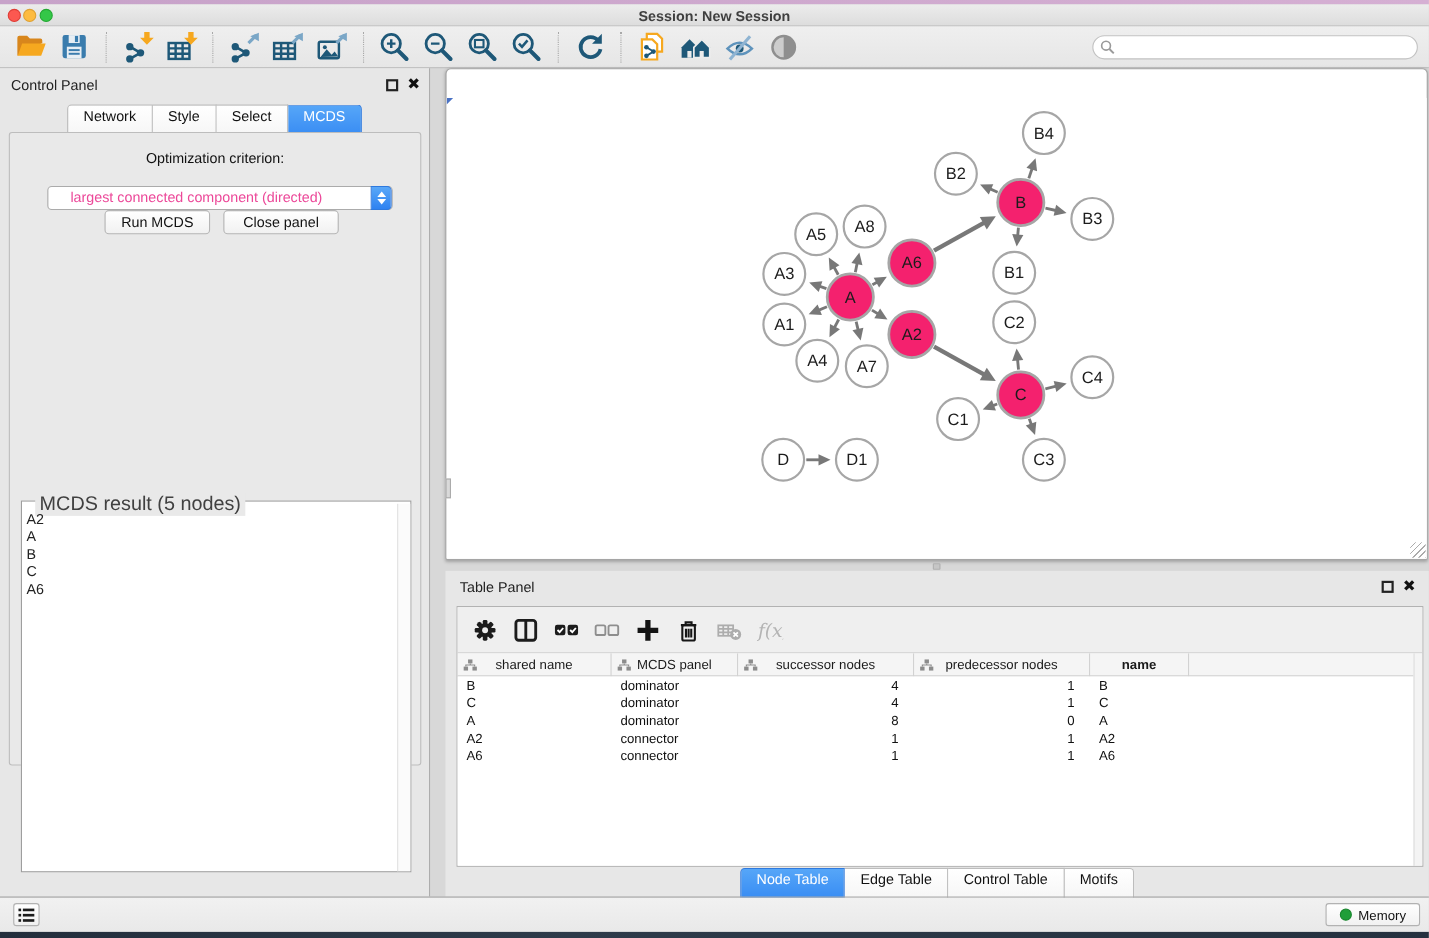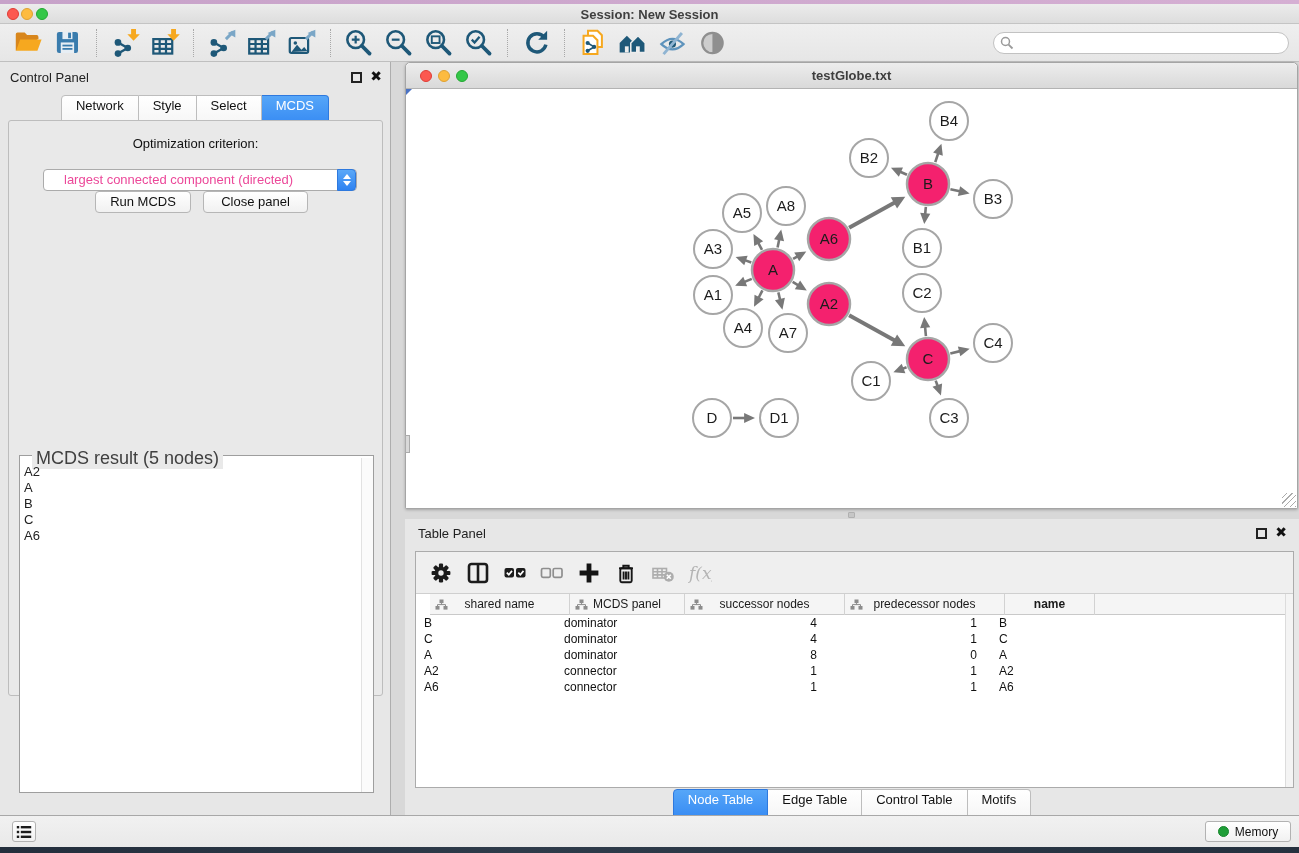--- a/index.html
+++ b/index.html
@@ -64,21 +64,21 @@
   .resize-grip { position:absolute; right:1px; bottom:1px; width:14px; height:14px;
      background:repeating-linear-gradient(135deg,transparent,transparent 3px,#ABABAB 3px,#ABABAB 4px); }
   .edge-handle { position:absolute; left:-1px; top:372px; width:5px; height:18px; background:#D9D9D9; border:1px solid #ABABAB; }
   .divider-dot { position:absolute; left:848px; top:512px; width:7px; height:6px; background:#C6C6C6; border:1px solid #B0B0B0; border-radius:1px; }
 
   
   .table-panel { position:absolute; left:405px; top:519px; width:894px; height:296px; background:#E7E7E7; }
   .tp-box { position:absolute; left:10px; top:32px; width:879px; height:237px; border:1px solid #ABABAB; background:#FFF; }
   .tp-toolbar { position:absolute; left:0; right:0; top:0; height:42px; background:#EFEFEF; border-bottom:1px solid #CFCFCF; display:flex; align-items:center; padding-left:8px; }
   .tp-btn { width:34px; height:32px; display:flex; align-items:center; justify-content:center; background:transparent; border:none; margin-right:3px; }
-  .tbl-head { position:absolute; left:14px; right:8px; top:42px; height:21px; background:#F5F5F5; border-bottom:1px solid #C9C9C9; display:flex; }
+  .tbl-head { position:absolute; left:0; right:8px; top:42px; height:21px; background:#F5F5F5; border-bottom:1px solid #C9C9C9; display:flex; }
   .th { position:relative; height:21px; border-right:1px solid #D2D2D2; font-size:12px; color:#1A1A1A; text-align:center; line-height:20px; }
   .th svg { position:absolute; left:5px; top:5px; }
   .tbl-body { position:absolute; left:0; right:8px; top:63px; bottom:0; background:#FFF; overflow:hidden; }
   .trow { display:flex; height:16px; line-height:16px; font-size:12px; color:#111; }
   .tcell { overflow:hidden; white-space:nowrap; }
   .tbl-scroll { position:absolute; right:0; top:42px; bottom:0; width:8px; background:#F4F4F4; border-left:1px solid #DCDCDC; }
   .tp-tabs { position:absolute; left:0; right:0; top:270px; display:flex; justify-content:center; }
 
   
   .statusbar { position:absolute; left:0; top:815px; width:1299px; height:32px; background:linear-gradient(#F1F1F1,#E9E9E9); border-top:1px solid #A8A8A8; }
@@ -285,26 +285,20 @@
           <div class="ritem">B</div>
           <div class="ritem">C</div>
           <div class="ritem">A6</div>
         </div>
       <div class="result-scroll"></div>
     </div>
   </div>
 </div>
 
 <div class="net-window">
-  <div class="net-titlebar">
-    <div class="net-tl" style="left:14px;background:#FC5850;border:1px solid #DF3D36"></div>
-    <div class="net-tl" style="left:32px;background:#FDBB40;border:1px solid #DEA133"></div>
-    <div class="net-tl" style="left:50px;background:#34C748;border:1px solid #24A833"></div>
-    <div class="title">testGlobe.txt</div>
-  </div>
   <div class="net-canvas">
     <div class="canvas-corner"></div>
     <svg id="graph-svg" width="891" height="419" viewBox="0 0 891 419">
         <g>
           <line x1="356.01124522107034" y1="160.7948702451939" x2="351.7186970533385" y2="152.90212038839655" stroke="#787878" stroke-width="2.6"></line>
           <polygon points="347.4665267258396,145.08361365718898 357.1545088493111,152.22245126392139 348.1939730450058,157.09572512240325" fill="#787878"></polygon>
         </g>
         <g>
           <line x1="371.5783782586724" y1="158.46029164961277" x2="373.4509284908556" y2="149.24158281424957" stroke="#787878" stroke-width="2.6"></line>
           <polygon points="375.2225618170375,140.51969566996928 378.05074397214383,152.21676306729321 368.05487331240687,150.18635183953413" fill="#787878"></polygon>

